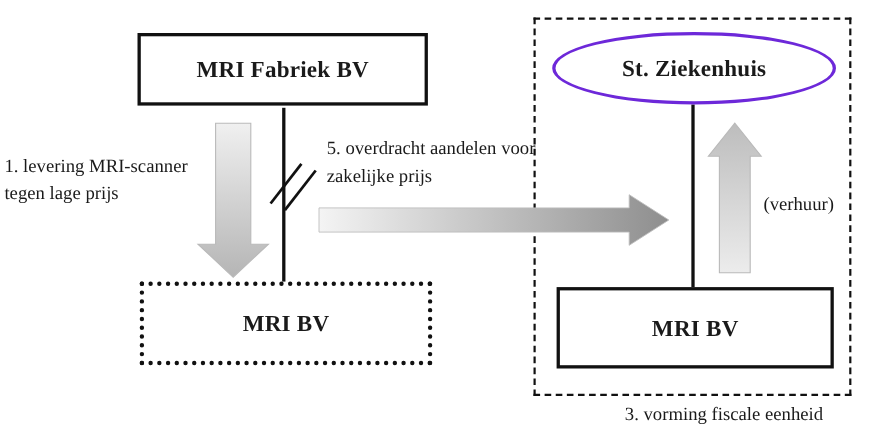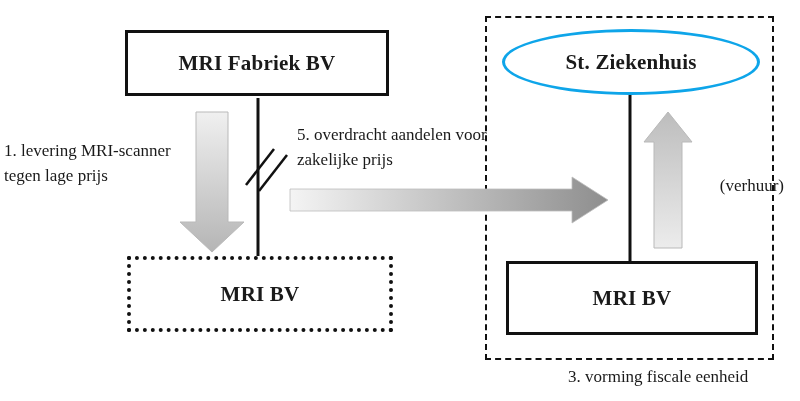--- a/index.html
+++ b/index.html
@@ -40,37 +40,37 @@
     justify-content: center;
     font-weight: bold;
     font-size: 21px;
     letter-spacing: 0.2px;
     z-index: 3;
     box-sizing: border-box;
     text-align: center;
   }
   .node-solid { border: 3px solid #111111; }
   .node-dotted { border: 4px dotted #111111; }
-  .node-ellipse { border: 3px solid #0ea5e9; border-radius: 50%; }
+  .node-ellipse { border: 3px solid #6d28d9; border-radius: 50%; }
 
   #node-mri-fabriek { left: 125px; top: 30px;  width: 264px; height: 66px; }
   #node-mri-bv-left { left: 127px; top: 256px; width: 266px; height: 76px; }
   #node-st-ziekenhuis { left: 502px; top: 29px; width: 258px; height: 66px; }
   #node-mri-bv-right { left: 506px; top: 261px; width: 252px; height: 74px; }
 
   .annotation {
     position: absolute;
     font-size: 17px;
     line-height: 1.45;
     z-index: 4;
     color: #1a1a1a;
   }
   #ann-step1 { left: 4px;   top: 139px; width: 205px; }
   #ann-step2 { left: 297px; top: 123px; width: 210px; }
-  #ann-verhuur { left: 694px; top: 174px; width: 90px; text-align: right; }
+  #ann-verhuur { left: 694px; top: 174px; width: 90px; }
   #ann-step3 { left: 528px; top: 365px; width: 250px; margin-left: 40px; }
 </style>
 </head>
 <body>
 
 <div id="stage">
 
   <div class="group-dashed"></div>
 
   <svg id="connector-layer" viewBox="0 0 800 401" xmlns="http://www.w3.org/2000/svg">

